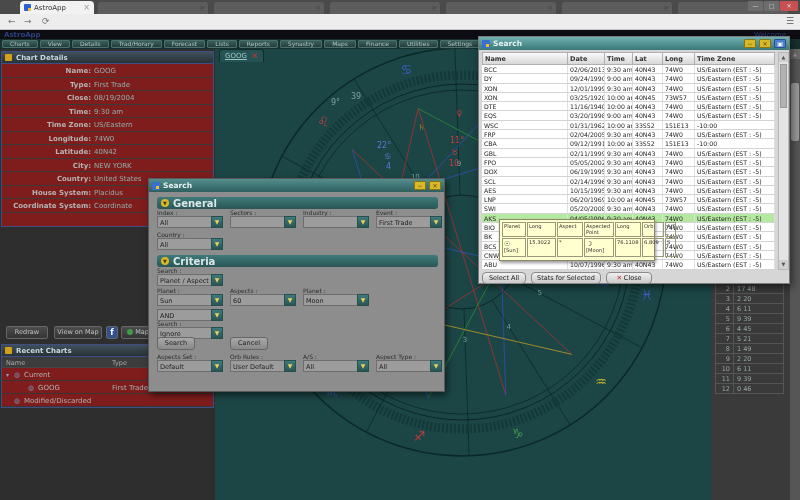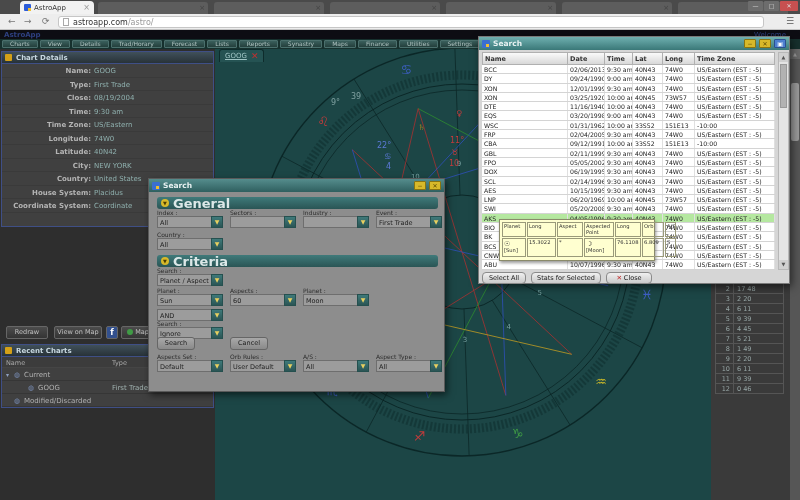--- a/index.html
+++ b/index.html
@@ -32,21 +32,21 @@
   
   .app-header { position:absolute; left:0; top:30px; width:800px; height:9px; background:#0d0d13; }
   .app-title { position:absolute; left:4px; top:1px; font-size:7px; font-weight:bold; color:#2e4080; }
   .welcome { position:absolute; right:14px; top:1px; font-size:7px; color:#2e4080; }
   .menubar { position:absolute; left:0; top:39px; width:800px; height:10px; background:#16302d; display:flex; gap:2px; padding:1px 2px; }
   .menu-item { height:8px; padding:0 7px; background:linear-gradient(#3a5f5c,#243f3c); border:1px solid #4a6f6c;
     border-radius:1px; font-size:6px; color:#b0c4c2; line-height:6px; white-space:nowrap; }
 
   
   .sidebar { position:absolute; left:0; top:49px; width:215px; height:451px; background:#2e2e2e; }
-  .panel { position:absolute; left:1px; width:213px; border:1px solid #3f4f86; background:#404040; }
+  .panel { position:absolute; left:1px; width:213px; border:1px solid #3f4f86; background:#7f1d1d; }
   .panel-header { height:12px; background:linear-gradient(#40505a,#283238); display:flex; align-items:center; gap:4px;
     padding:0 3px; border-bottom:1px solid #3f4f86; }
   .panel-icon { width:7px; height:7px; background:#d4a017; border-radius:1px; flex:none; }
   .panel-title { font-size:7px; font-weight:bold; color:#c8d8e0; white-space:nowrap; }
   #chart-details { top:2px; height:176px; }
   .cd-row { display:flex; height:13.5px; border-bottom:1px solid #3a3a3a; }
   .cd-label { width:92px; text-align:right; font-size:7px; font-weight:bold; color:#b4b4b4; padding:3px 3px 0 0; white-space:nowrap; }
   .cd-value { font-size:7px; color:#8fb0ae; padding-top:3px; white-space:nowrap; }
   .side-btn { position:absolute; top:277px; height:13px; background:linear-gradient(#4c4c4c,#343434); border:1px solid #666;
     border-radius:2px; font-size:6.5px; color:#c0c0c0; text-align:center; line-height:11px; white-space:nowrap; }
@@ -85,21 +85,21 @@
   .dlg-titlebar { position:absolute; left:0; top:0; width:100%; height:13px; background:linear-gradient(#558d8d,#2f5f5f);
     display:flex; align-items:center; gap:3px; padding:0 3px; }
   .dlg-icon { width:8px; height:8px; background:#3a6fd0; border-radius:1px; position:relative; flex:none; }
   .dlg-icon::after { content:""; position:absolute; right:1px; bottom:1px; width:3px; height:3px; background:#f0c030; }
   .dlg-title { font-size:7.5px; font-weight:bold; color:#e8f2f2; }
   .dlg-tb-btn { width:12px; height:9px; background:#d8b92a; border:1px solid #8a7410; border-radius:1px; font-size:6px;
     line-height:7px; text-align:center; color:#5a4a00; }
   .sec-hdr { position:absolute; left:8px; width:281px; height:12px; background:linear-gradient(#3f7a7a,#2a5555);
     border-radius:3px; display:flex; align-items:center; gap:4px; padding:0 4px; }
   .sec-icon { width:8px; height:8px; border-radius:50%; background:#d8b92a; color:#4a3c00; font-size:5px; text-align:center; line-height:8px; flex:none; }
-  .sec-title { font-size:13px; font-weight:bold; color:#dce8e8; }
+  .sec-title { font-size:10px; font-weight:bold; color:#dce8e8; }
   .fld { position:absolute; width:66px; height:12px; }
   .fld-label { position:absolute; left:0; top:-7px; font-size:6px; color:#2c2c2c; white-space:nowrap; }
   .fld-value { position:absolute; left:0; top:0; width:54px; height:12px; background:#9c9c9c; border:1px solid #6e6e6e;
     border-right:none; font-size:6.5px; color:#222; padding:2px 0 0 2px; white-space:nowrap; overflow:hidden; }
   .fld-arrow { position:absolute; left:54px; top:0; width:12px; height:12px; background:linear-gradient(#3f7a7a,#2a5555);
     border:1px solid #25504f; color:#e8d060; font-size:6px; text-align:center; line-height:10px; }
   .dlg-btn { position:absolute; height:13px; background:linear-gradient(#a8a8a8,#8a8a8a); border:1px solid #666;
     border-radius:3px; font-size:6.5px; color:#222; text-align:center; line-height:11px; }
 
   
@@ -167,24 +167,20 @@
       <div class="win-btn">—</div>
       <div class="win-btn">□</div>
       <div class="win-btn close">✕</div>
     </div>
   </div>
 
   <div class="navbar">
     <span class="nav-icon" style="left:8px">←</span>
     <span class="nav-icon" style="left:24px">→</span>
     <span class="nav-icon" style="left:42px">⟳</span>
-    <div class="urlbar">
-      <span class="page-ico"></span>
-      <span class="url-text"><span>astroapp.com</span><span class="url-path">/astro/</span></span>
-    </div>
     <span class="menu-ico">☰</span>
   </div>
 
   <div class="app-header">
     <span class="app-title">AstroApp</span>
     <span class="welcome">Welcome</span>
   </div>
 
   <div class="menubar" id="menubar">
       <div class="menu-item">Charts</div>

